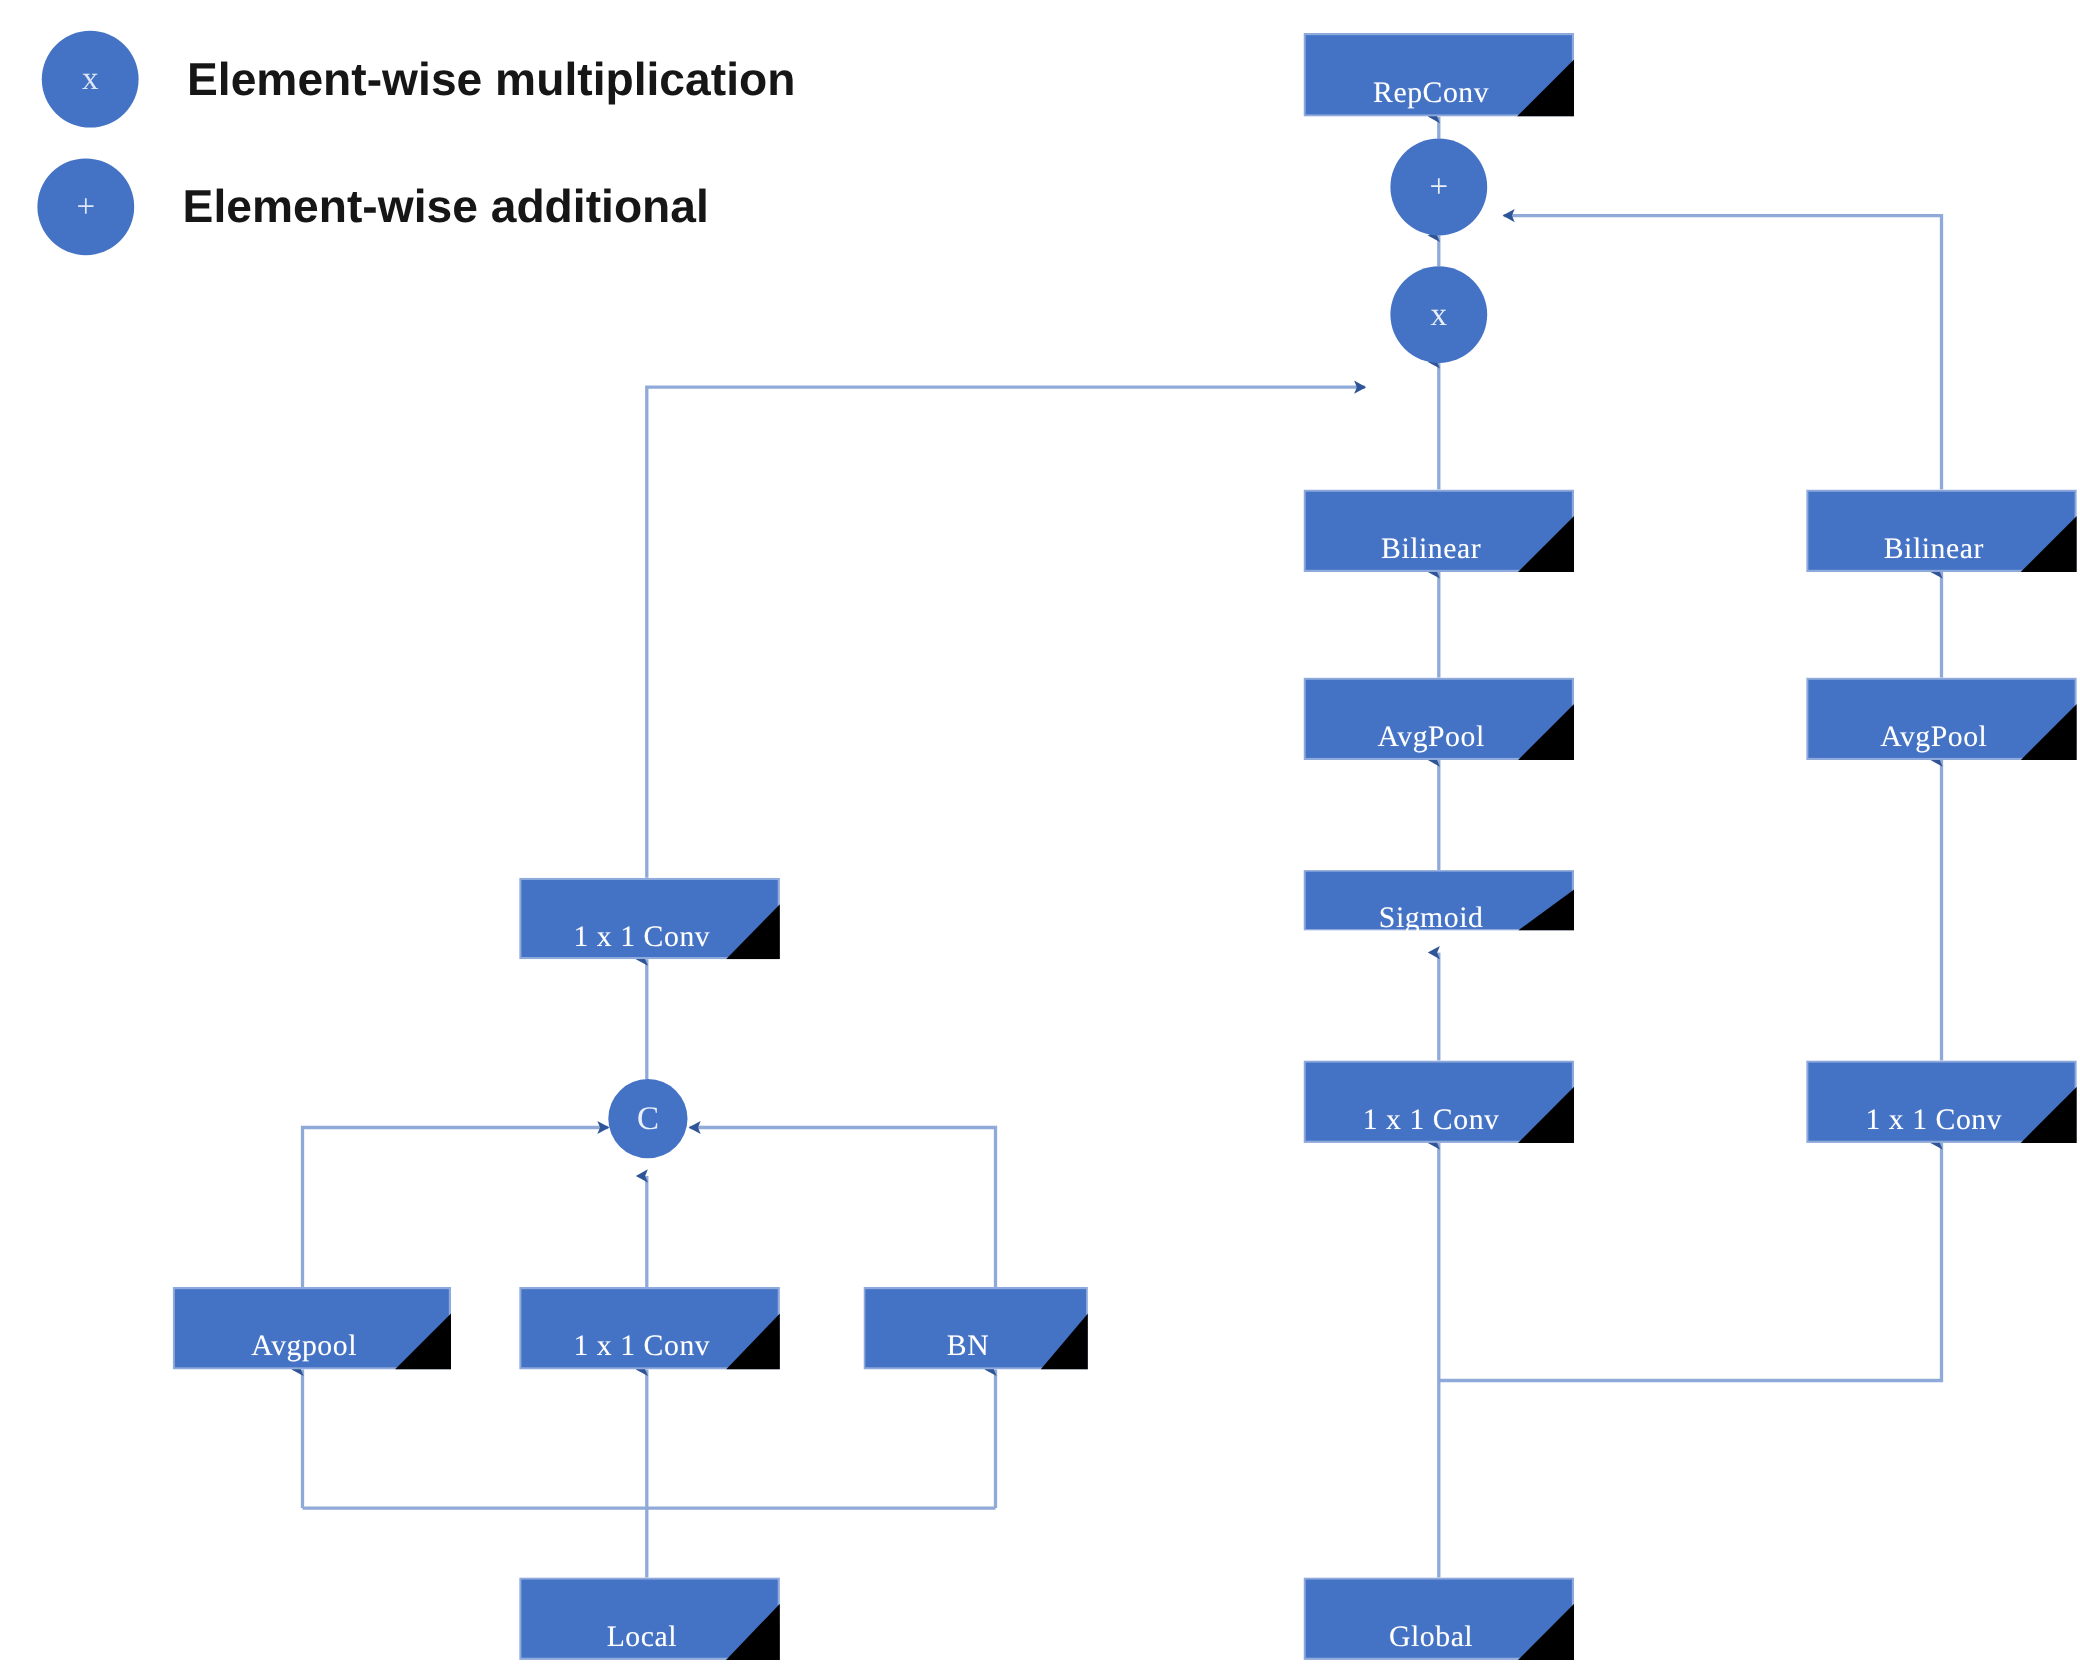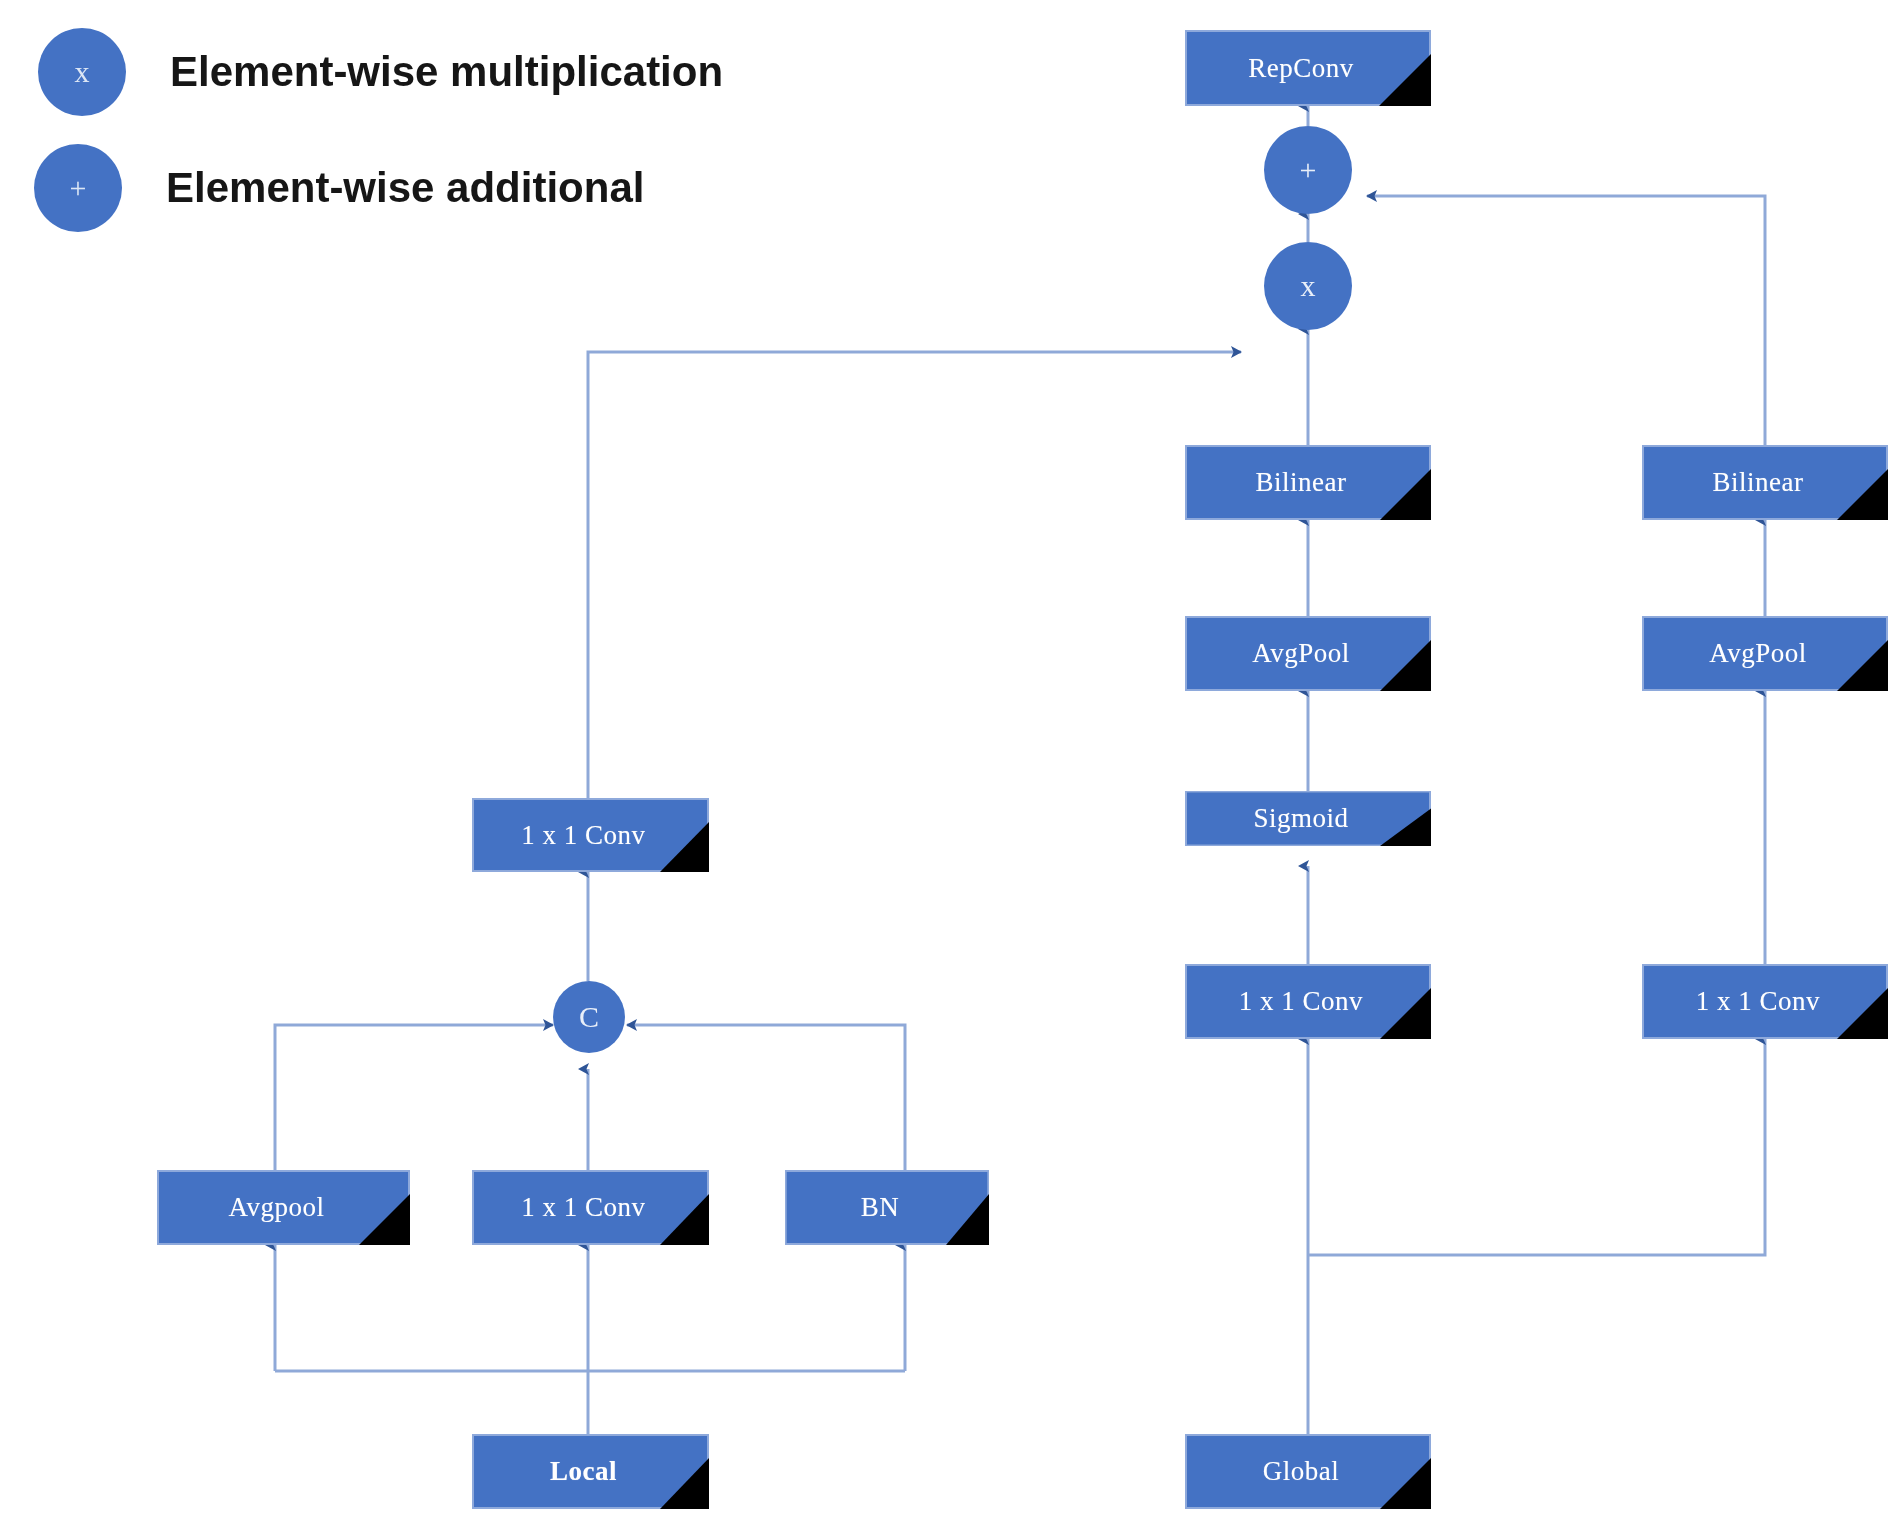--- a/index.html
+++ b/index.html
@@ -31,21 +31,21 @@
     position: absolute;
     box-sizing: border-box;
   }
   .node .shape {
     position: absolute;
     left: 0; top: 0;
     width: 100%; height: 100%;
   }
   .node .label {
     position: absolute;
-    left: 0; top: 0;
+    left: 0; top: 16px;
     width: 100%; height: 100%;
     display: flex;
     align-items: center;
     justify-content: center;
     color: #ffffff;
     font-size: 27px;
     letter-spacing: 0.5px;
     line-height: 1;
     text-align: center;
     padding-right: 14px;
@@ -287,21 +287,21 @@
   </div>
 
   <div class="node" style="left:785px; top:1170px; width:204px; height:75px;text-decoration:underline;">
     <svg class="shape" viewBox="0 0 242 75" preserveAspectRatio="none">
       <rect x="1" y="1" width="240" height="73" fill="#4472C4" stroke="#8EA9DB" stroke-width="2"></rect>
       <path d="M242,24 L242,75 L191,75 Z" fill="#000000"></path>
     </svg>
     <div class="label">BN</div>
   </div>
 
-  <div class="node" style="left:472px; top:1434px; width:237px; height:75px;font-weight:bold;">
+  <div class="node" style="left:472px; top:1434px; width:237px; height:75px;">
     <svg class="shape" viewBox="0 0 237 75" preserveAspectRatio="none">
       <rect x="1" y="1" width="235" height="73" fill="#4472C4" stroke="#8EA9DB" stroke-width="2"></rect>
       <path d="M237,24 L237,75 L188,75 Z" fill="#000000"></path>
     </svg>
     <div class="label">Local</div>
   </div>
 
 </div>
 
 </body></html>

